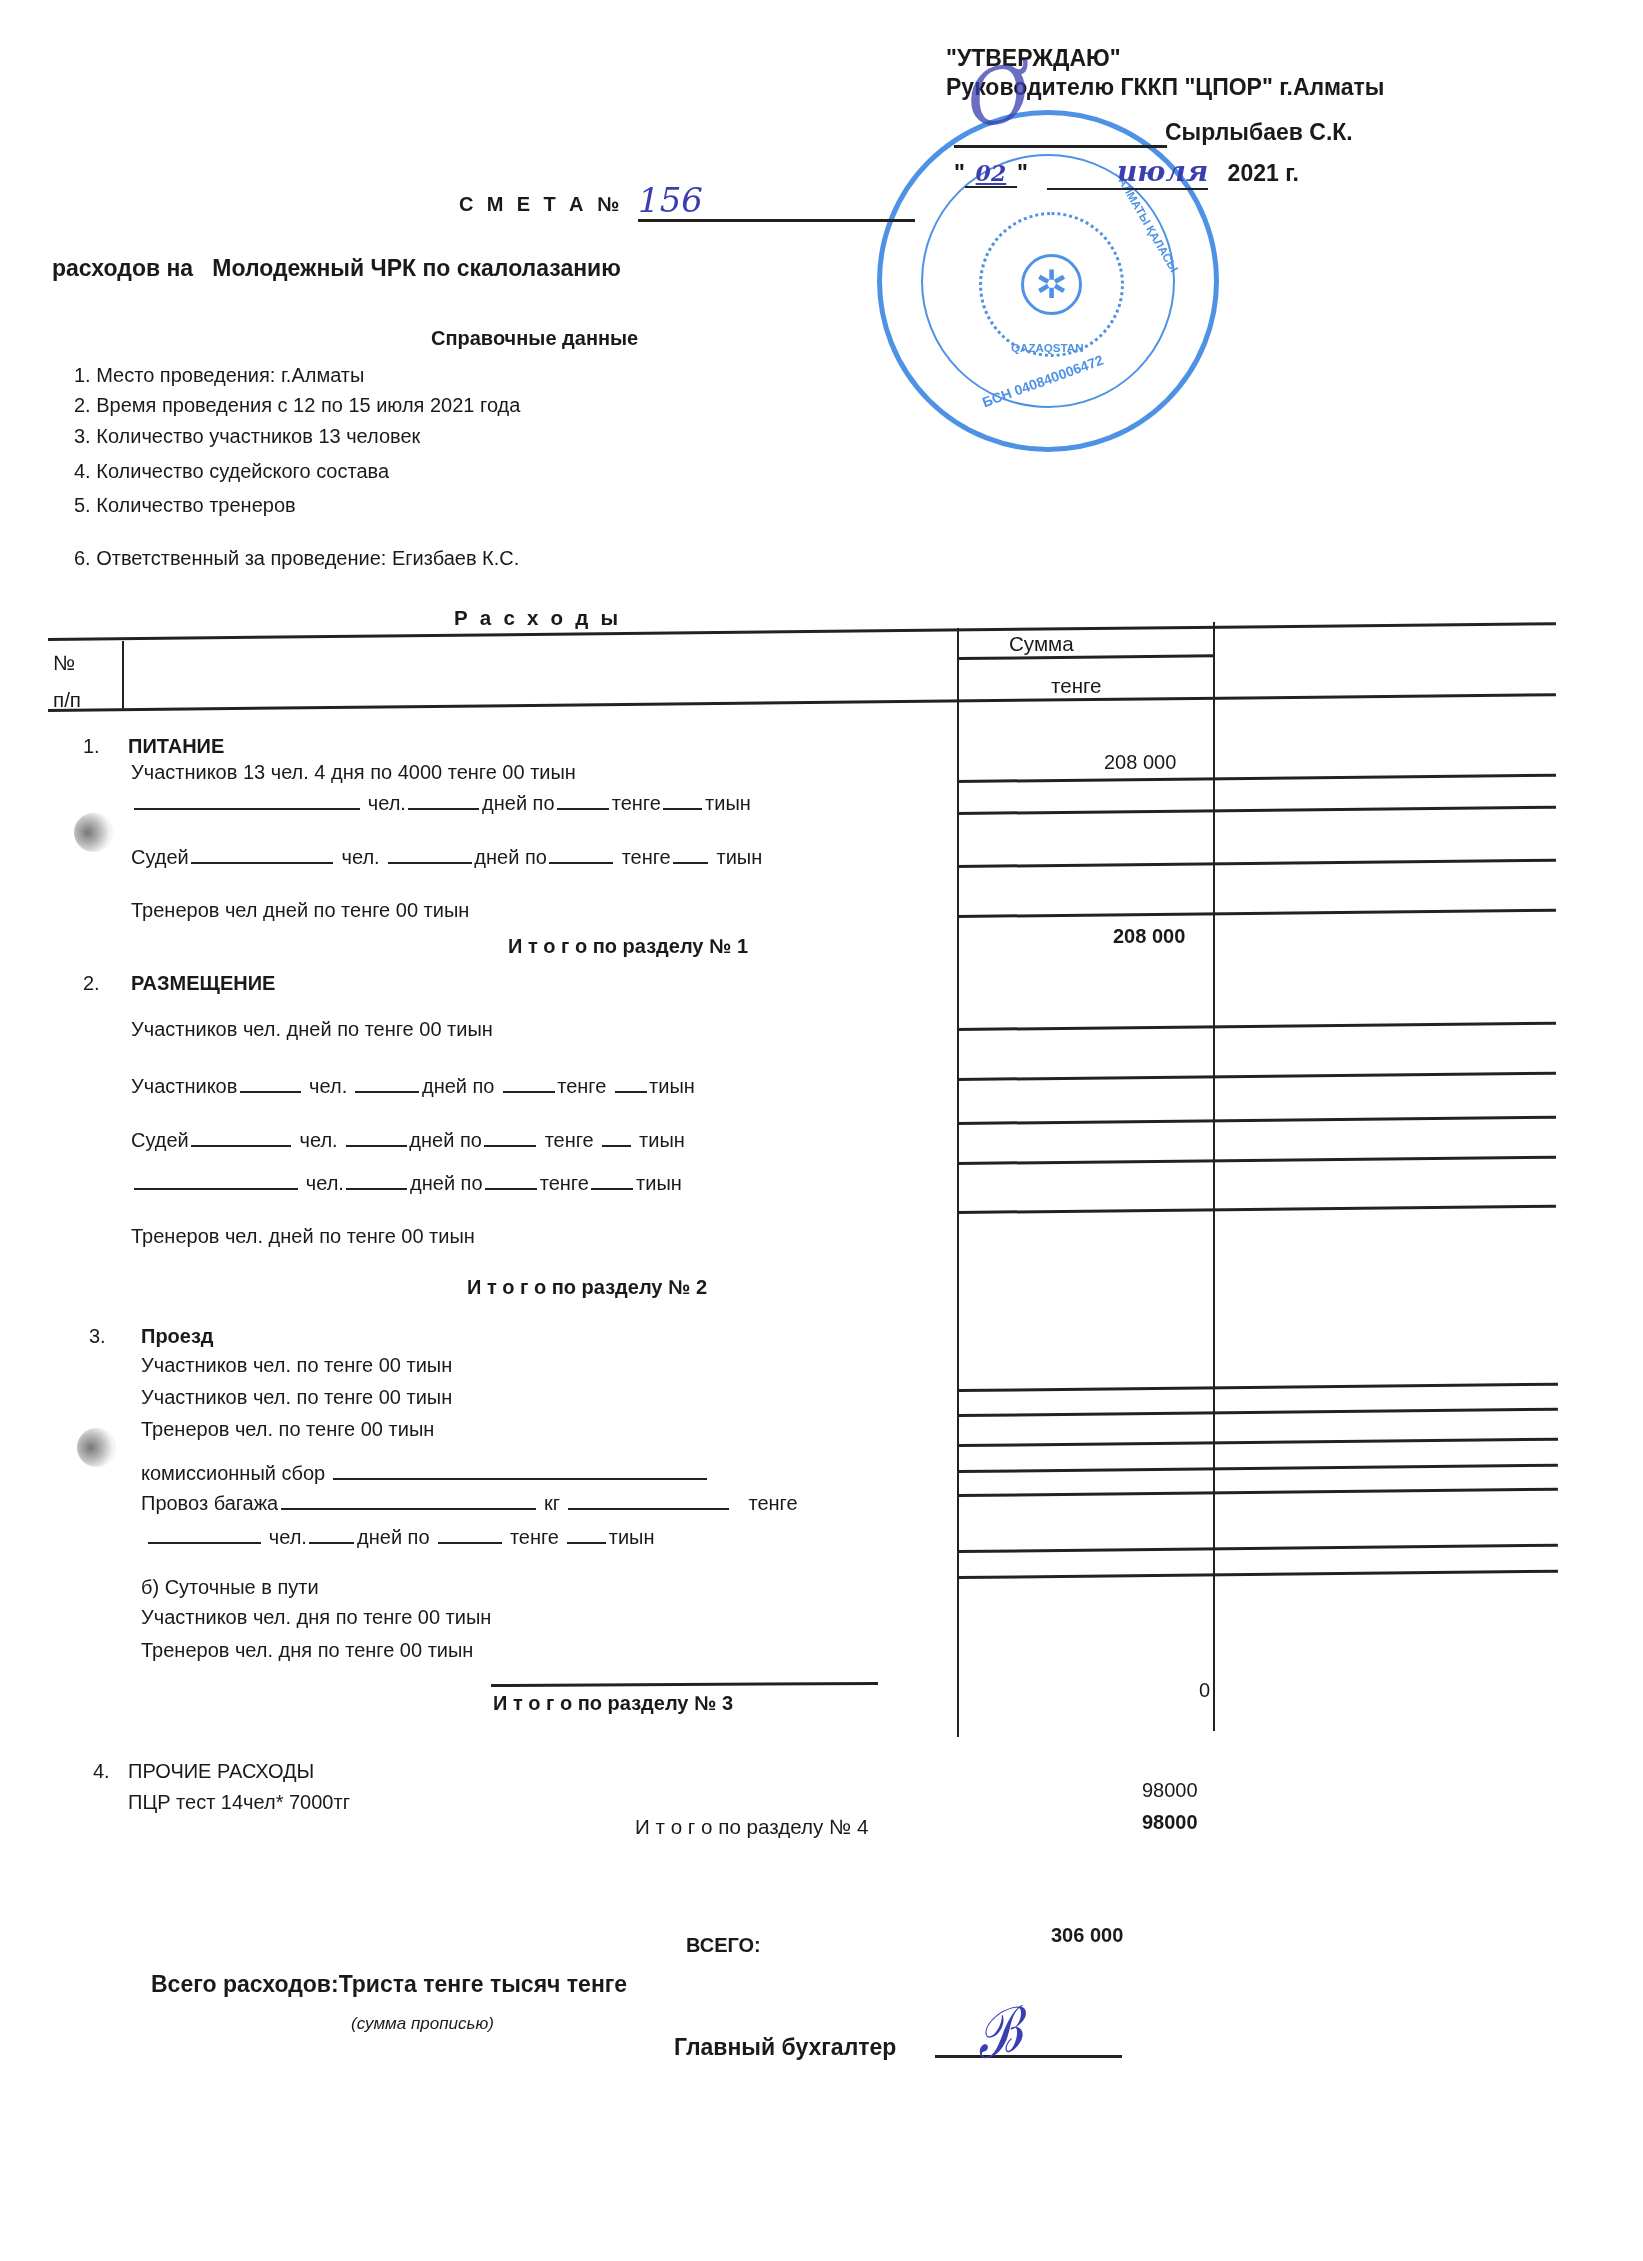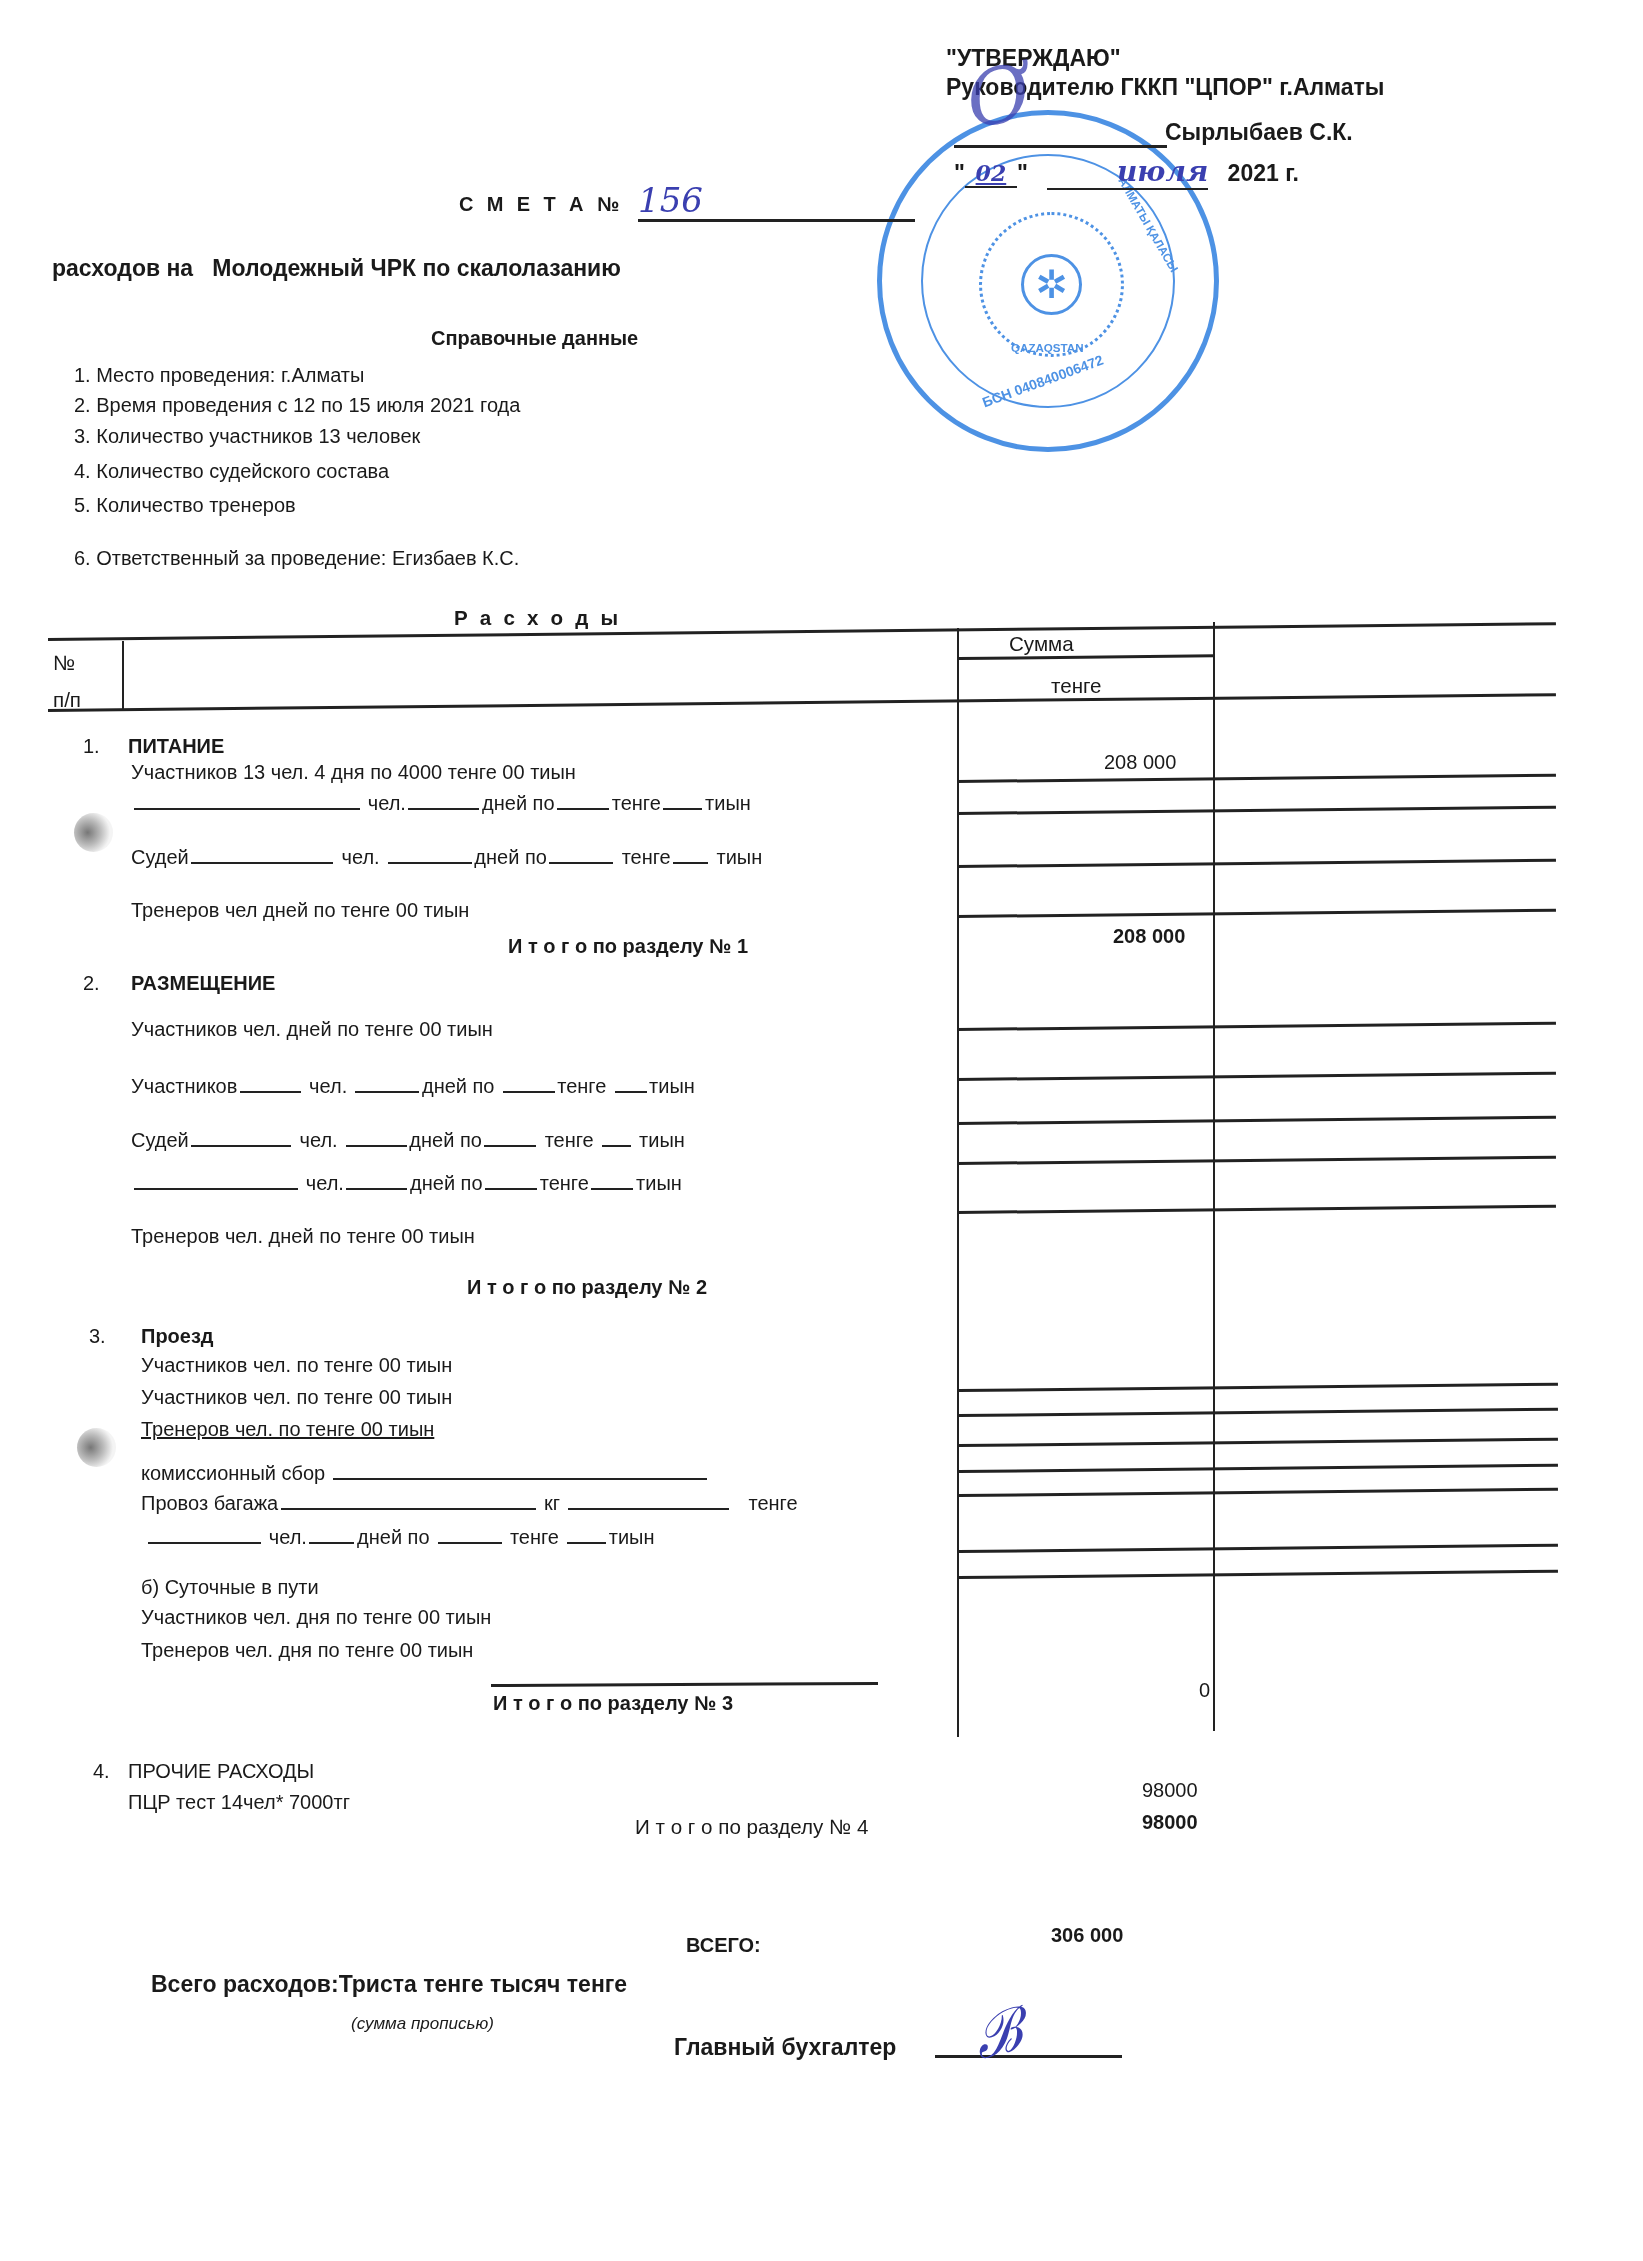--- a/index.html
+++ b/index.html
@@ -144,21 +144,21 @@
 <div class="line hl" style="left:957px; top:1028px; width:599px; transform:rotate(-0.6deg); transform-origin:left;"></div>
 <div class="line hl" style="left:957px; top:1078px; width:599px; transform:rotate(-0.6deg); transform-origin:left;"></div>
 <div class="line hl" style="left:957px; top:1122px; width:599px; transform:rotate(-0.6deg); transform-origin:left;"></div>
 <div class="line hl" style="left:957px; top:1162px; width:599px; transform:rotate(-0.6deg); transform-origin:left;"></div>
 <div class="line hl" style="left:957px; top:1211px; width:599px; transform:rotate(-0.6deg); transform-origin:left;"></div>
 
 <div class="abs t34" style="left:89px; top:1325px;">3.</div>
 <div class="abs b t34" style="left:141px; top:1325px;">Проезд</div>
 <div class="abs t34" style="left:141px; top:1354px;">Участников     чел. по тенге 00 тиын</div>
 <div class="abs t34" style="left:141px; top:1386px;">Участников     чел. по   тенге 00 тиын</div>
-<div class="abs t34" style="left:141px; top:1418px;text-decoration:underline;">Тренеров   чел.  по тенге 00 тиын</div>
+<div class="abs t34" style="left:141px; top:1418px;">Тренеров   чел.  по тенге 00 тиын</div>
 <div class="abs t34" style="left:141px; top:1460px;">
   <span>комиссионный сбор</span>&nbsp;<span class="blank" style="width:374px;"></span>
 </div>
 <div class="abs t34" style="left:141px; top:1490px;">
   <span>Провоз багажа</span><span class="blank" style="width:255px;"></span>
   <span>кг</span>&nbsp;<span class="blank" style="width:161px;"></span>&nbsp;&nbsp;
   <span>тенге</span>
 </div>
 <div class="abs t34" style="left:145px; top:1524px;">
   <span class="blank" style="width:113px;"></span>

